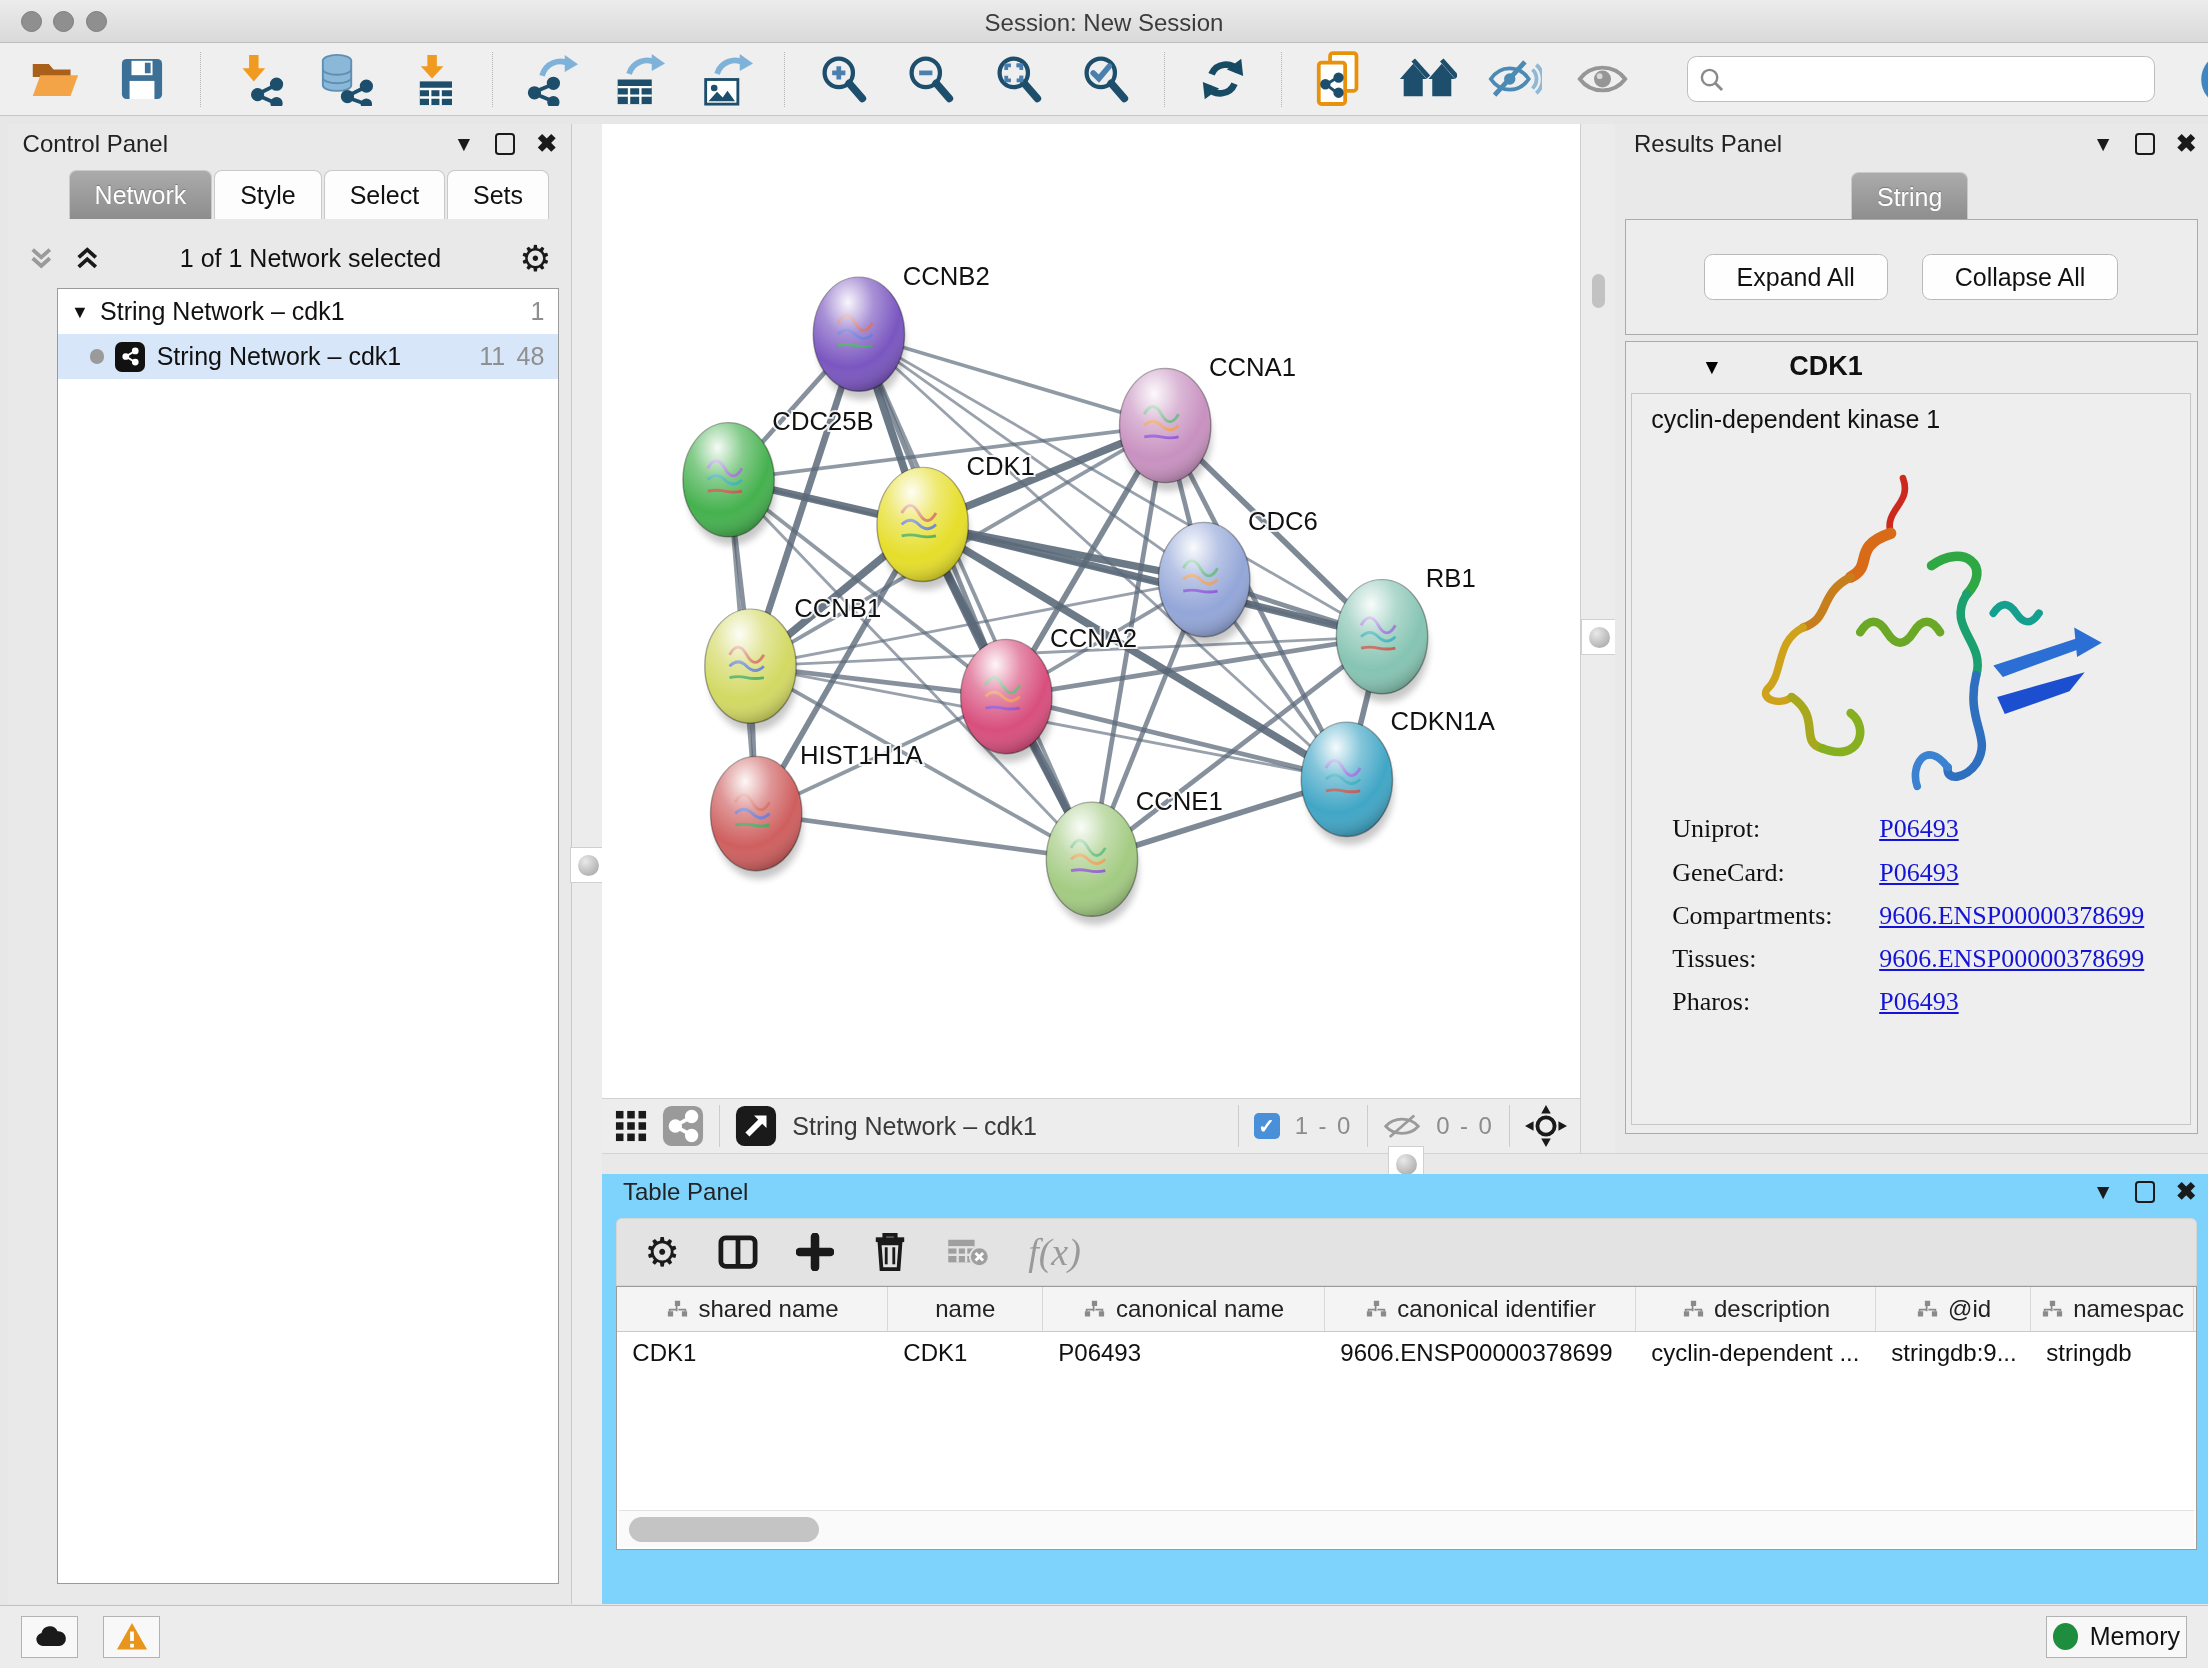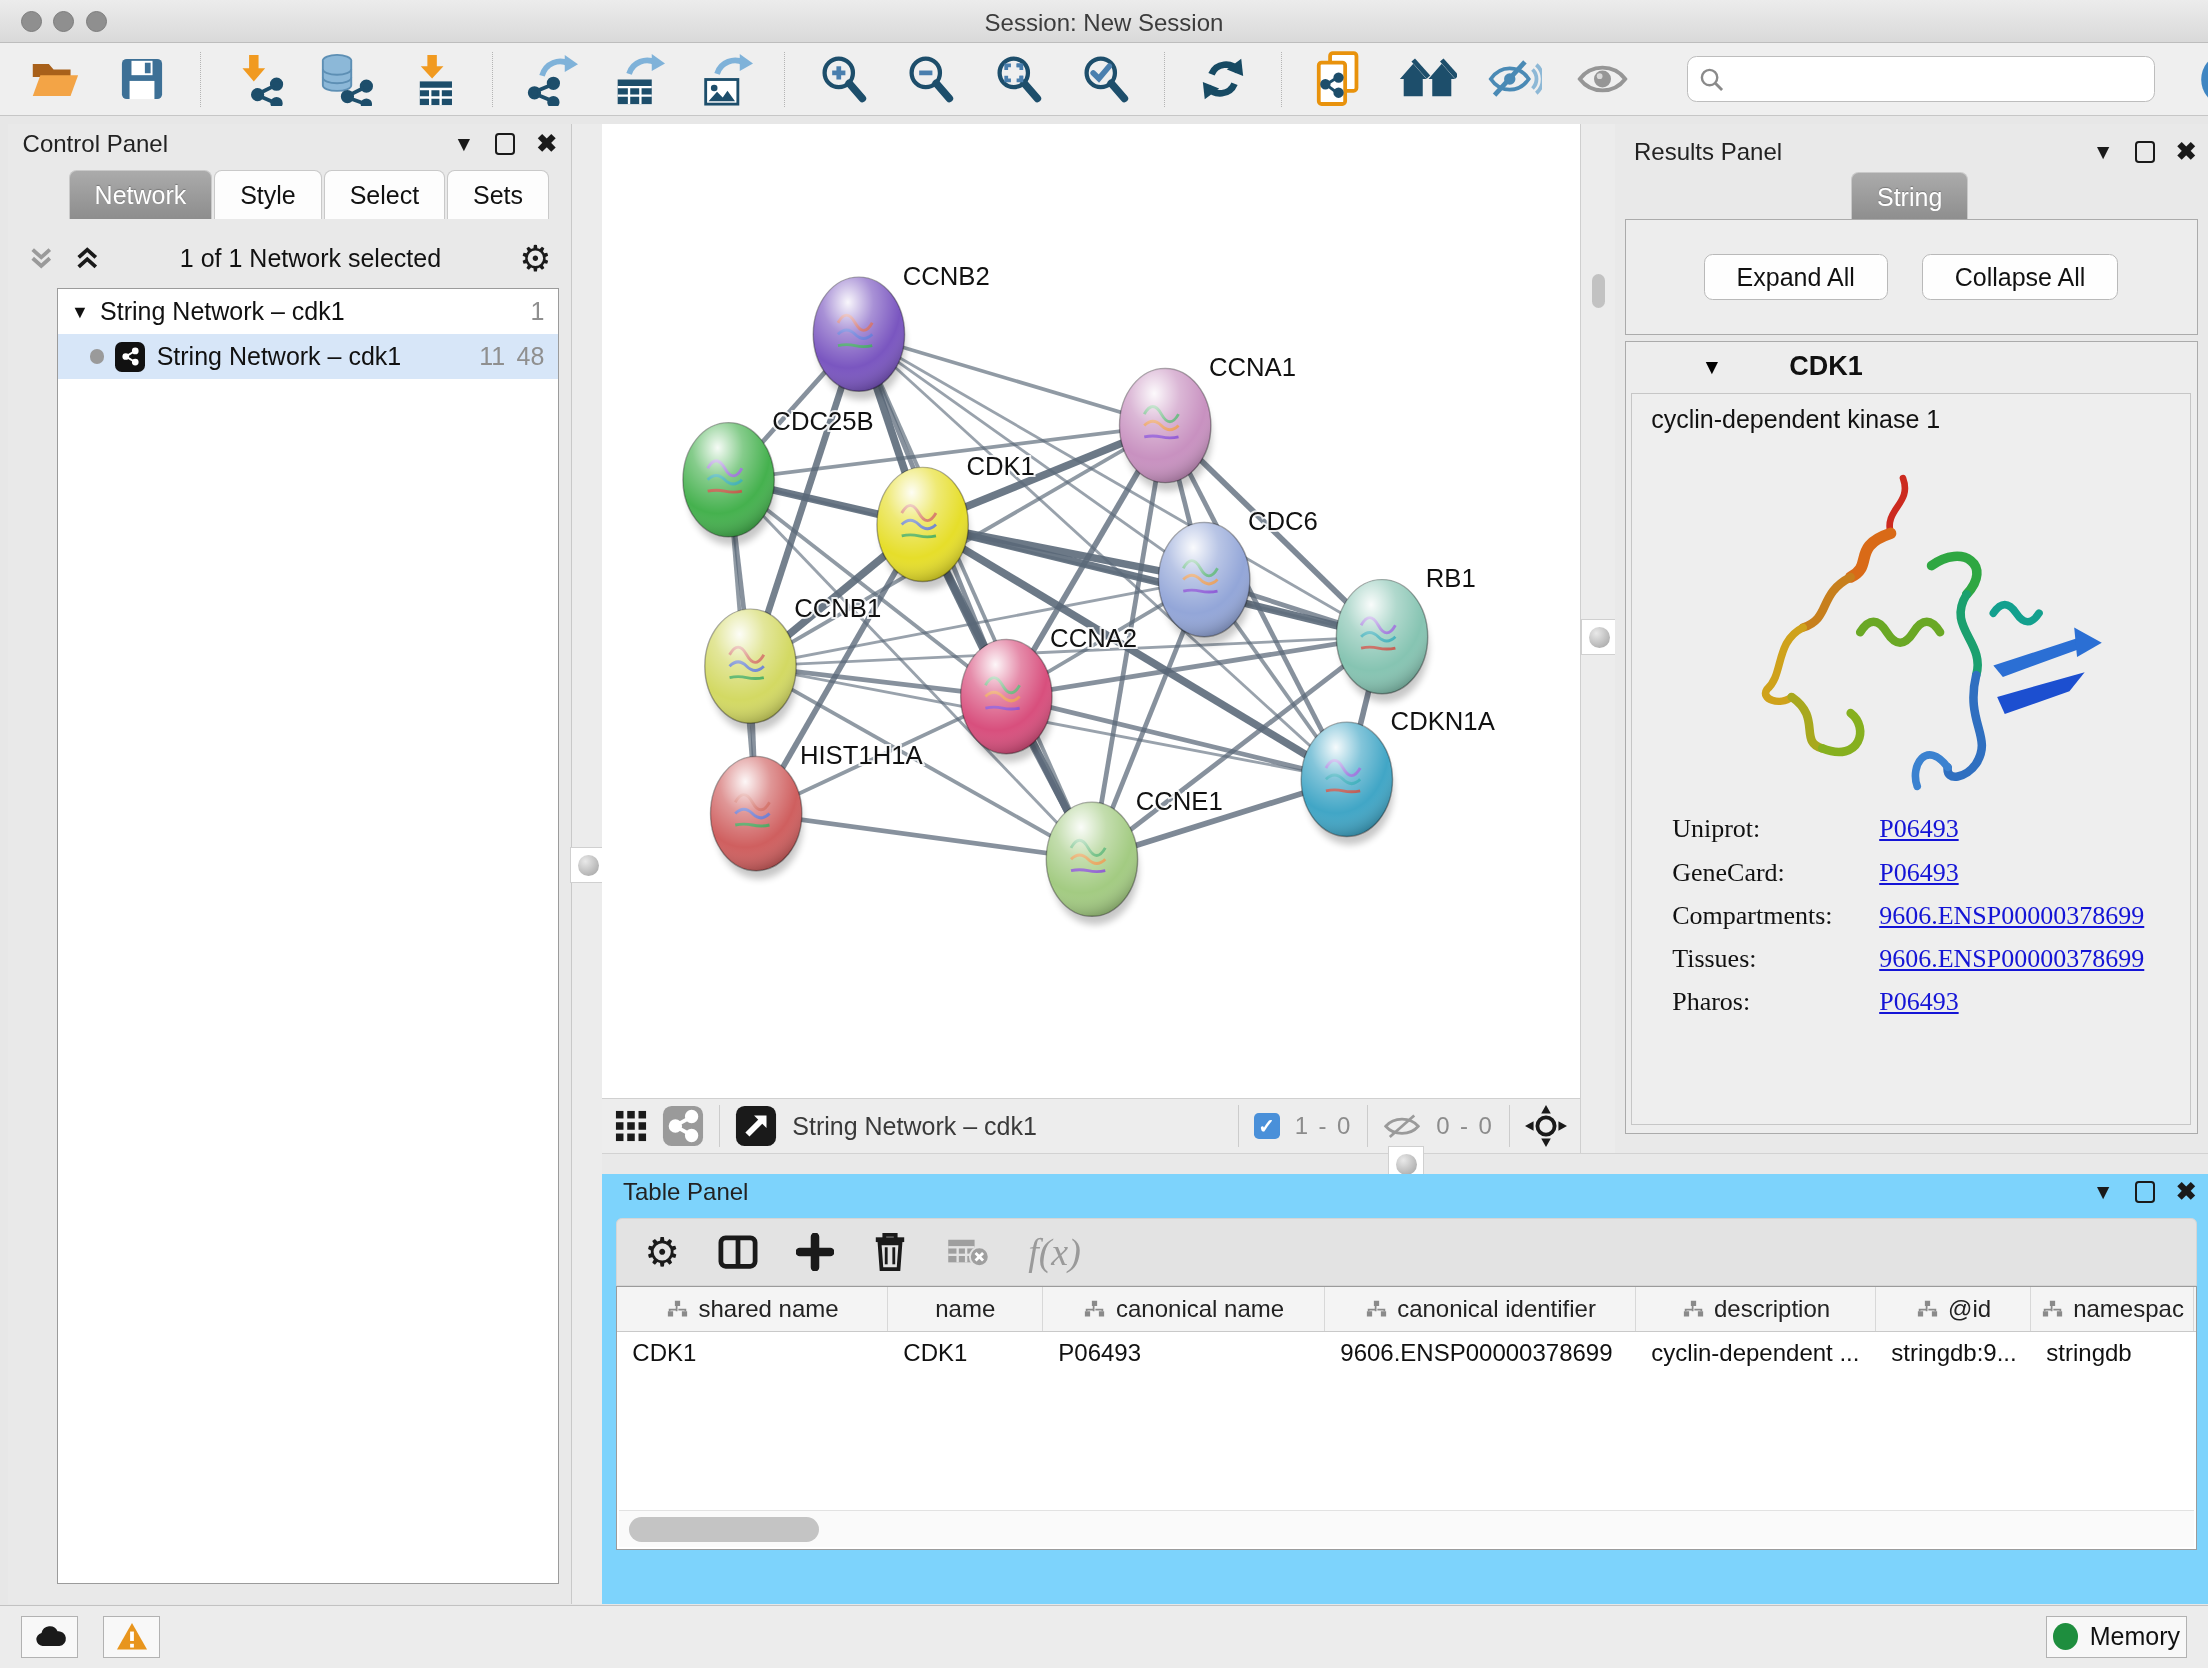--- a/index.html
+++ b/index.html
@@ -66,21 +66,21 @@
   .chk{width:26px;height:26px;background:#4a90d9;border-radius:4.8px;color:#fff;font-size:20px;
     display:flex;align-items:center;justify-content:center;font-weight:bold;}
   #h-split{left:602px;top:1153px;width:1606px;height:21px;background:#e9e9e9;
     border-top:1px solid #d2d2d2;border-bottom:1px solid #d2d2d2;}
   #v-split-right{left:1580px;top:124px;width:35px;height:1029px;background:#ececec;
     border-left:1px solid #cfcfcf;border-right:1px solid #cfcfcf;}
   #v-split-right .thumb{position:absolute;left:10.5px;top:150px;width:13.3px;height:34px;border-radius:6.7px;background:#c2c2c2;}
 
   
   #results-panel{left:1615px;top:124px;width:593px;height:1029px;background:#e9e9e9;}
-  #rp-head{left:19px;right:11.4px;top:5.7px;margin-top:8px;}
+  #rp-head{left:19px;right:11.4px;top:5.7px;}
   #rp-tab{left:236px;top:48px;}
   .rp-box{position:absolute;left:9.5px;width:571px;border:1.9px solid #ababab;background:#ededed;}
   #rp-buttons{top:95px;height:114px;display:flex;align-items:center;justify-content:center;gap:34px;}
   .rbtn{height:46px;padding:0 32px;background:#fefefe;border:1.9px solid #b9b9b9;border-radius:8.6px;
     font-size:25px;color:#111;font-family:"Liberation Sans",sans-serif;cursor:pointer;}
   #rp-section{top:217px;height:791px;}
   #rp-sec-head{height:49px;display:flex;align-items:center;gap:67px;padding-left:76px;font-size:27px;}
   #rp-gene{font-weight:bold;color:#111;}
   #rp-content{position:absolute;left:5.7px;right:5.7px;top:51px;bottom:7.6px;background:#eeeeee;
     border:1.9px solid #c6c6c6;}

